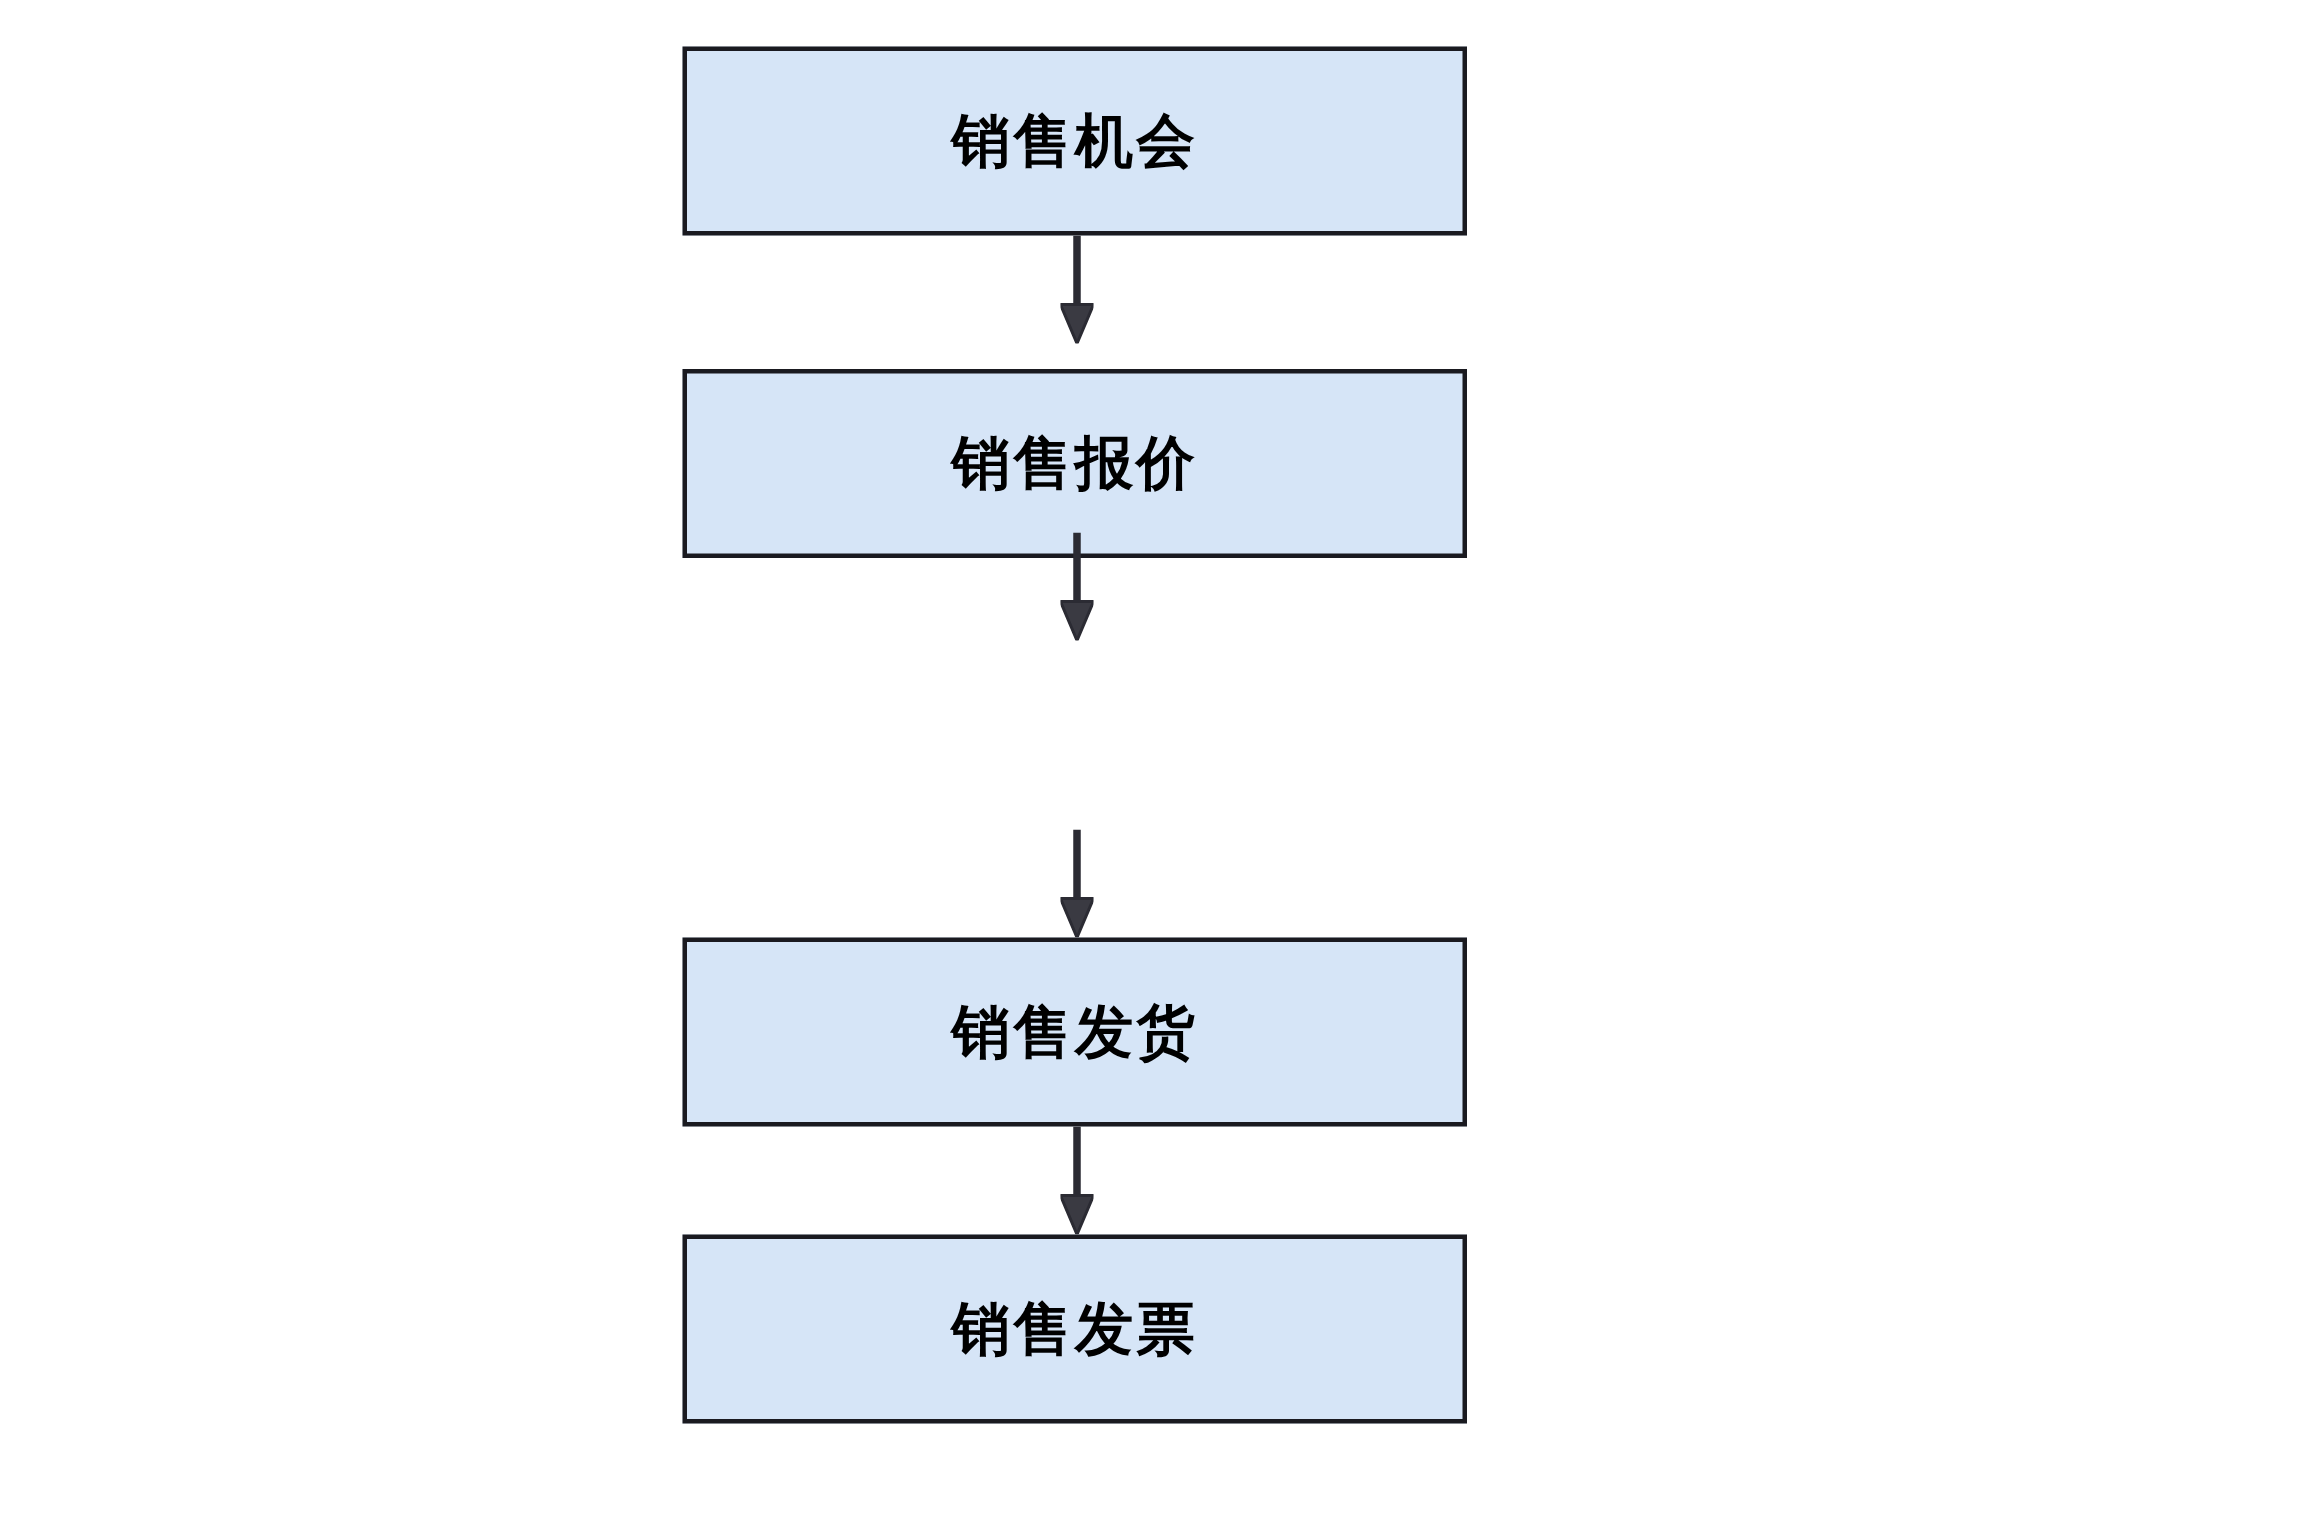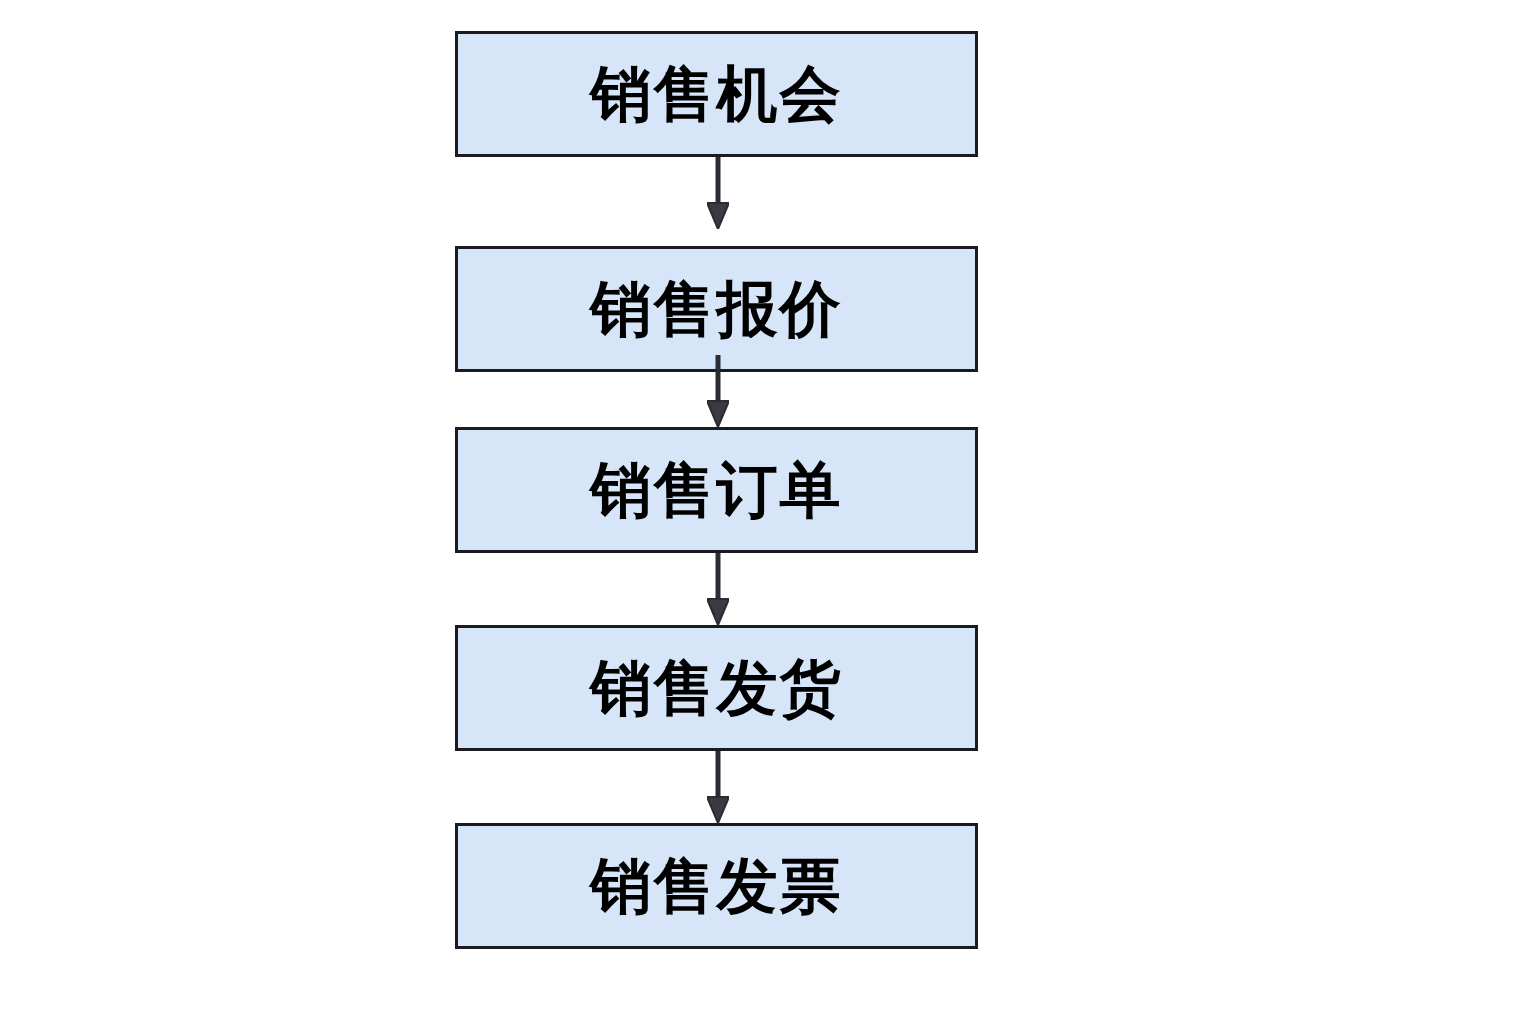--- a/index.html
+++ b/index.html
@@ -26,21 +26,21 @@
     height: 126px;
     box-sizing: border-box;
     background: #d6e5f7;
     border: 3px solid #1a1a20;
     display: flex;
     align-items: center;
     justify-content: center;
   }
   .flow-node-label {
     font-family: "Liberation Sans", "DejaVu Sans", sans-serif;
-    font-size: 61px;
+    font-size: 39px;
     font-weight: bold;
     color: #000000;
     letter-spacing: 2px;
     line-height: 1;
     white-space: nowrap;
     text-rendering: geometricPrecision;
   }
   .flow-connector {
     position: absolute;
     left: 707px;
@@ -72,23 +72,20 @@
     <span class="flow-node-label">销售报价</span>
   </div>
 
   <div class="flow-connector" style="top:355px;">
     <svg width="22" height="72" viewBox="0 0 22 72" xmlns="http://www.w3.org/2000/svg">
       <line x1="11" y1="0" x2="11" y2="50" stroke="#2b2b33" stroke-width="5"></line>
       <polygon points="0,46 22,46 11,72" fill="#3a3a42" stroke="#2b2b33" stroke-width="2" stroke-linejoin="miter"></polygon>
     </svg>
   </div>
 
-  <div class="flow-node" style="top:427px;">
-    <span class="flow-node-label">销售订单</span>
-  </div>
 
   <div class="flow-connector" style="top:553px;">
     <svg width="22" height="72" viewBox="0 0 22 72" xmlns="http://www.w3.org/2000/svg">
       <line x1="11" y1="0" x2="11" y2="50" stroke="#2b2b33" stroke-width="5"></line>
       <polygon points="0,46 22,46 11,72" fill="#3a3a42" stroke="#2b2b33" stroke-width="2" stroke-linejoin="miter"></polygon>
     </svg>
   </div>
 
   <div class="flow-node" style="top:625px;">
     <span class="flow-node-label">销售发货</span>

